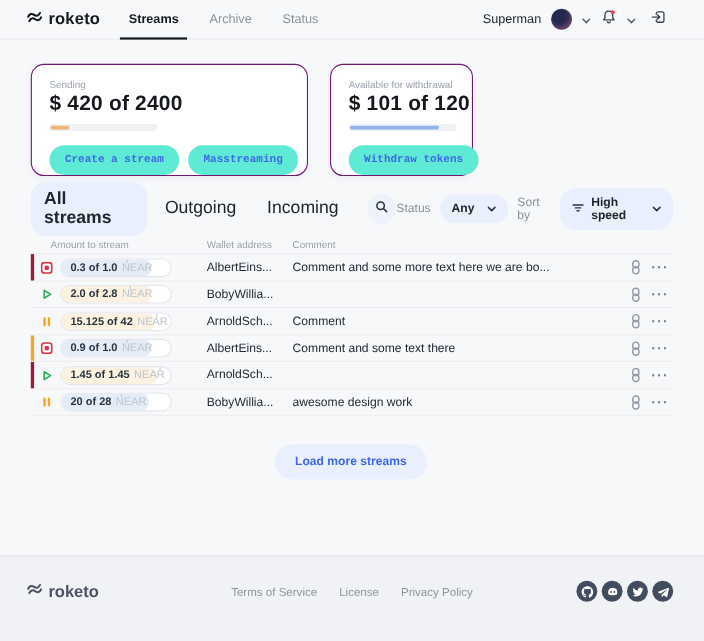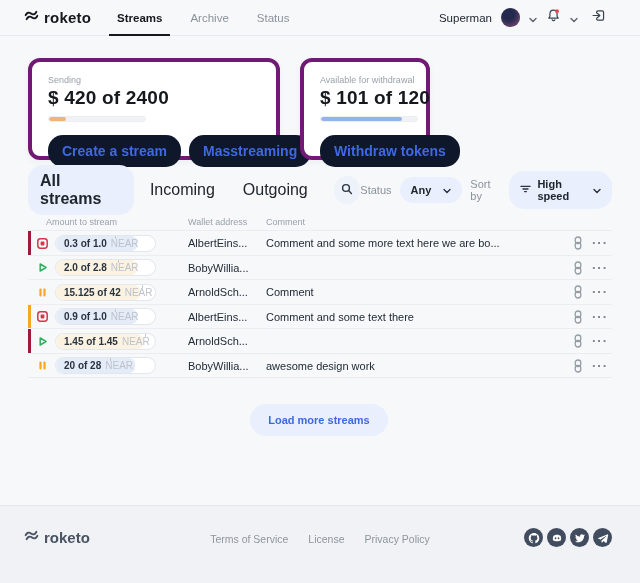--- a/index.html
+++ b/index.html
@@ -14,32 +14,32 @@
   .nav-item { font-size:11.5px; color:#8b929c; cursor:pointer; position:relative; height:36px; display:flex; align-items:center; }
   .nav-item.active { color:#15181d; font-weight:700; }
   .nav-item.active::after { content:""; position:absolute; left:-8px; right:-8px; bottom:0; height:2px; background:#15181d; }
   .header-right { margin-left:auto; display:flex; align-items:center; gap:9px; }
   .user-name { font-size:11.5px; color:#1c232c; }
   .avatar { width:19px; height:19px; border-radius:50%; background:radial-gradient(circle at 35% 30%, #7b5fa8 0%, #433а78 30%, #232a4d 60%, #101427 100%); background-color:#232a4d; box-shadow:inset -2px -3px 4px rgba(230,110,160,.35); }
   .chev { display:flex; align-items:center; }
   .icon-btn { display:flex; align-items:center; cursor:pointer; position:relative; }
 
   
-  .card { position:absolute; top:58px; background:#fff; border:4px solid #701a75; border-radius:12px; box-shadow:0 2px 6px rgba(40,50,70,.05); padding:13px 16px; }
+  .card { position:absolute; top:58px; background:#fff; border:1px solid #701a75; border-radius:12px; box-shadow:0 2px 6px rgba(40,50,70,.05); padding:13px 16px; }
   .card-1 { left:28px; width:252px; height:102px; }
   .card-2 { left:300px; width:130px; height:102px; }
   .card-cols { display:flex; gap:25px; }
   .metric-label { font-size:9px; color:#9aa1ab; }
   .metric-amount { font-size:19px; font-weight:700; color:#15181d; margin-top:2px; letter-spacing:.2px; white-space:nowrap; }
   .bar { margin-top:7px; width:98px; height:6px; border-radius:3px; background:#f0f2f5; border:1px solid #eceef1; position:relative; overflow:hidden; }
   .bar-fill { position:absolute; left:0; top:0; bottom:0; border-radius:3px; }
   .bar-fill.orange { background:#edb678; }
   .bar-fill.blue { background:#93b4ea; }
   .card-buttons { display:flex; gap:8px; margin-top:13px; }
-  .pill-btn { background:#0f172a; color:#3f68e4; font-size:14px; font-weight:700; border:none; border-radius:15px; padding:8px 14px; cursor:pointer; font-family:Liberation Sans, sans-serif; white-space:nowrap; }
+  .pill-btn { background:#5eead4; color:#3f68e4; font-size:10px; font-weight:700; border:none; border-radius:15px; padding:8px 14px; cursor:pointer; font-family:Liberation Mono, monospace; white-space:nowrap; }
 
   
   .filters { position:absolute; top:176px; left:28px; right:28px; height:28px; display:flex; align-items:center; }
   .tab { font-size:16px; color:#20262d; font-weight:500; padding:7px 12px; border-radius:15px; cursor:pointer; }
   .tab.active { background:#e9effc; font-weight:700; }
   .tab + .tab { margin-left:4px; }
   .search-btn { width:28px; height:28px; border-radius:50%; background:#eef2fb; display:flex; align-items:center; justify-content:center; margin-left:14px; cursor:pointer; }
   .filters-right { margin-left:auto; display:flex; align-items:center; gap:8px; }
   .filter-label { font-size:11px; color:#8b929c; }
   .dropdown { background:#e9effc; border-radius:15px; padding:7px 11px; display:flex; align-items:center; gap:6px; font-size:11px; font-weight:700; color:#20262d; cursor:pointer; }
@@ -161,22 +161,22 @@
         <div class="bar-fill blue" id="bar-withdrawal" style="width: 84%;"></div>
       </div>
   </div>
   <div class="card-buttons">
     <button class="pill-btn">Withdraw tokens</button>
   </div>
 </div>
 
 <div class="filters">
   <div class="tab active">All streams</div>
+  <div class="tab">Outgoing</div>
   <div class="tab">Incoming</div>
-  <div class="tab">Outgoing</div>
   <div class="search-btn">
     <span><svg width="12" height="12" viewBox="0 0 12 12">
           <circle cx="5" cy="5" r="3.4" fill="none" stroke="#2a3340" stroke-width="1.4"></circle>
           <line x1="7.6" y1="7.6" x2="10.4" y2="10.4" stroke="#2a3340" stroke-width="1.4" stroke-linecap="round"></line>
         </svg></span>
   </div>
   <div class="filters-right">
     <span class="filter-label">Status</span>
     <div class="dropdown">
       <span class="dd-gap">Any</span>

